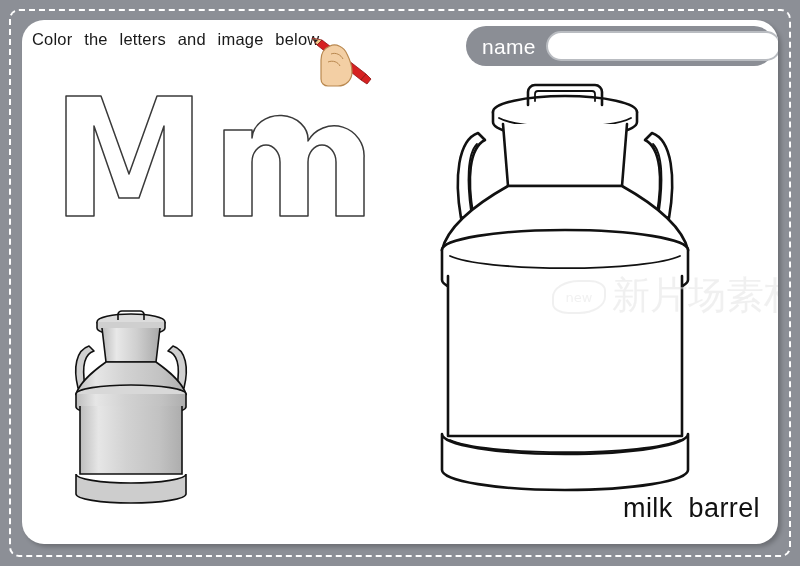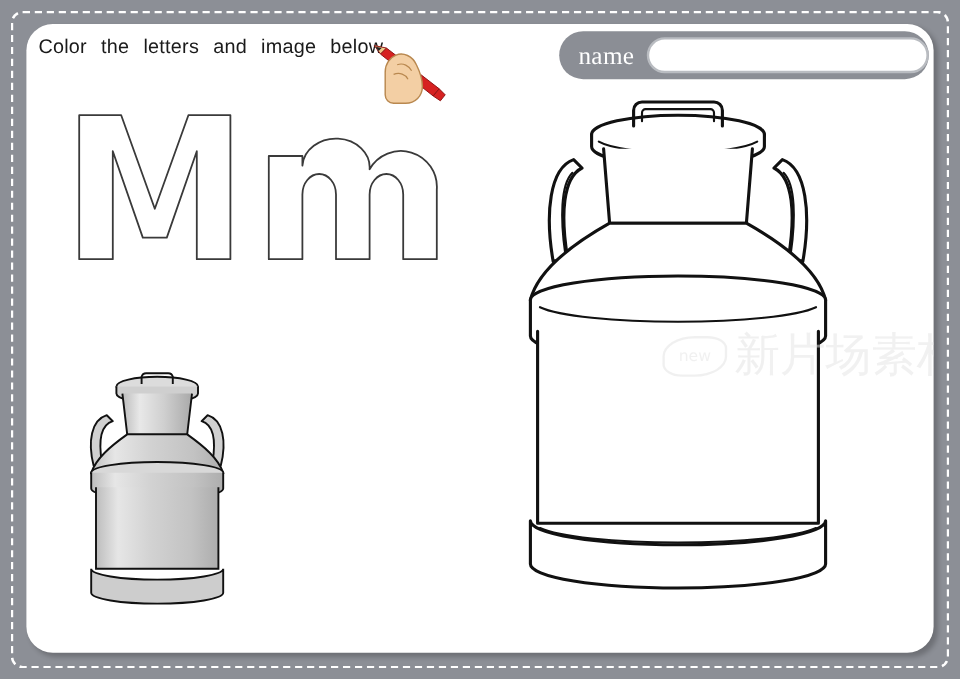--- a/index.html
+++ b/index.html
@@ -50,21 +50,20 @@
     display:flex;align-items:center;
     padding:0 6px 0 0;
     box-sizing:border-box;
   }
   .name-label{
     color:#ffffff;
     font-size:21px;
     padding:0 10px 0 16px;
     letter-spacing:0.3px;
     line-height:1;
-    font-family:Liberation Serif, serif;
   }
   .name-input{
     flex:1;height:30px;
     background:#ffffff;
     border:2px solid #b9bcc1;
     border-radius:15px;
     box-sizing:border-box;
     outline:none;
     font-family:"Liberation Sans", sans-serif;
     font-size:16px;
@@ -241,15 +240,16 @@
           <path d="M30,362 A120,17 0 0 0 260,362" fill="none" stroke-width="1.8"></path>
         </g>
       </svg>
     </div>
 
     <div class="watermark">
       <div class="wm-badge">new</div>
       <div class="wm-text">新片场素材</div>
     </div>
 
+    <div class="word-label">milk  barrel</div>
 
   </div>
 </div>
 
 </body></html>

